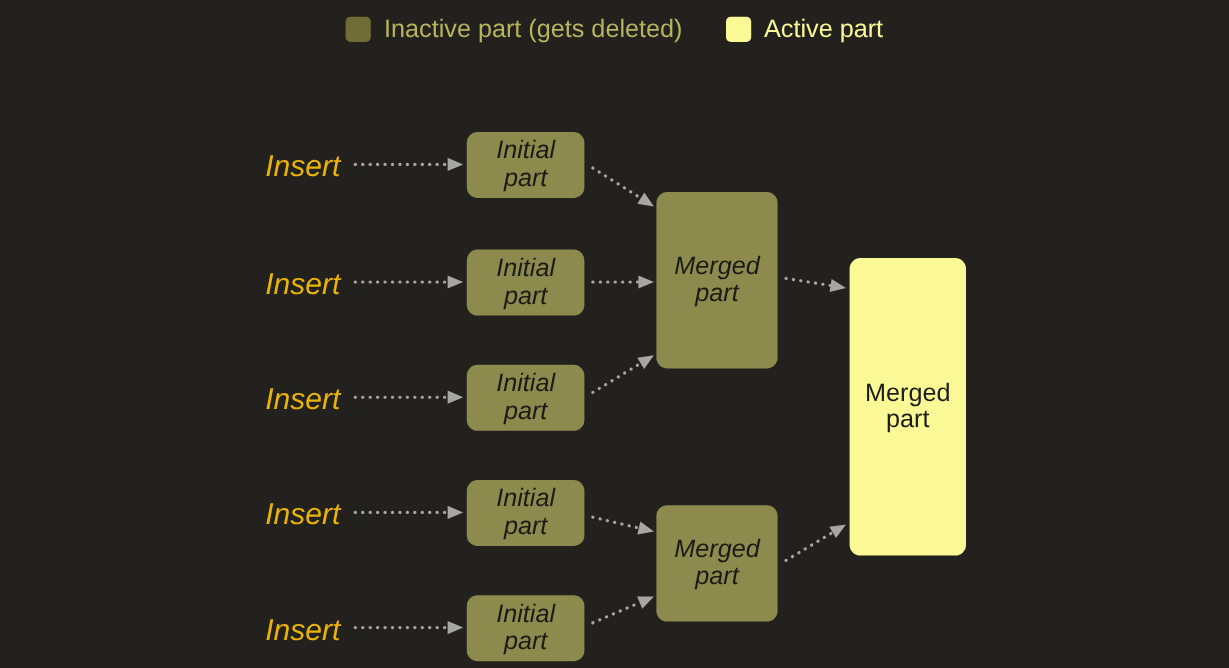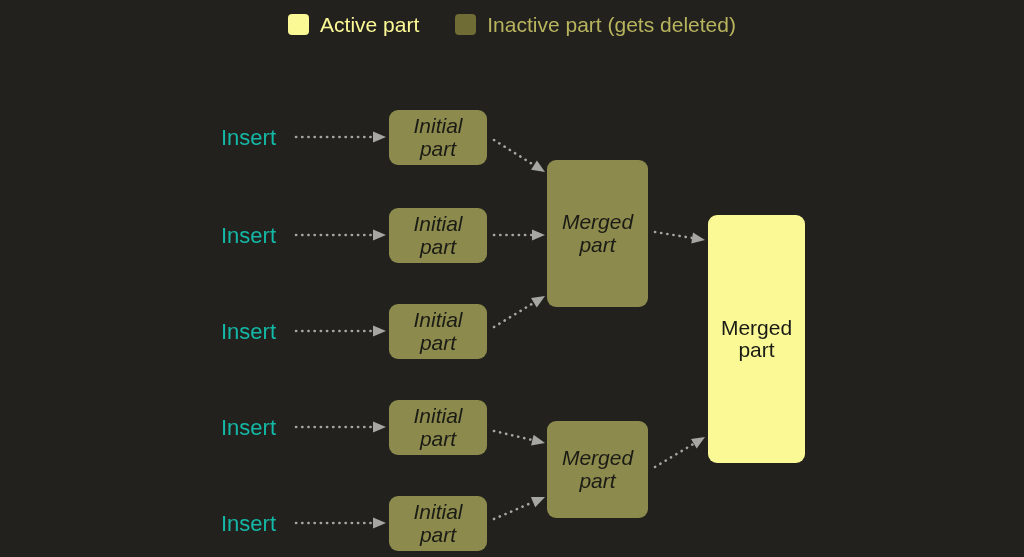--- a/index.html
+++ b/index.html
@@ -68,49 +68,50 @@
   .node.inactive { background: #8c8a4c; font-style: italic; }
   .node.active   { background: #fbf996; }
 
   .node.initial { font-size: 21px; }
   .node.merged  { font-size: 21px; }
   .node.final   { font-size: 21px; }
 
   
   .insert-label {
     position: absolute;
-    font-size: 22px;
-    color: #14b8a6;
+    font-size: 25px;
+    color: #eab308;
     white-space: nowrap;
     line-height: 1;
+    font-style: italic;
   }
 
   
   #arrows {
     position: absolute;
     left: 0;
     top: 0;
     width: 1024px;
     height: 557px;
     pointer-events: none;
   }
 </style>
 </head>
 <body>
 
 <div id="stage">
 
   <div id="legend">
     <div class="legend-entry">
+      <span class="legend-swatch inactive"></span>
+      <span class="legend-label inactive">Inactive part (gets deleted)</span>
+    </div>
+    <div class="legend-entry">
       <span class="legend-swatch active"></span>
       <span class="legend-label active">Active part</span>
-    </div>
-    <div class="legend-entry">
-      <span class="legend-swatch inactive"></span>
-      <span class="legend-label inactive">Inactive part (gets deleted)</span>
     </div>
   </div>
 
   <svg id="arrows" viewBox="0 0 1024 557" width="1024" height="557">
       <g>
         <line x1="296" y1="137" x2="373" y2="137" stroke="#a6a6a2" stroke-width="2.6" stroke-linecap="round" stroke-dasharray="0.2 6"></line>
         <polygon points="386,137 373,142.5 373,131.5" fill="#a6a6a2"></polygon>
       </g>
       <g>
         <line x1="296" y1="235" x2="373" y2="235" stroke="#a6a6a2" stroke-width="2.6" stroke-linecap="round" stroke-dasharray="0.2 6"></line>

